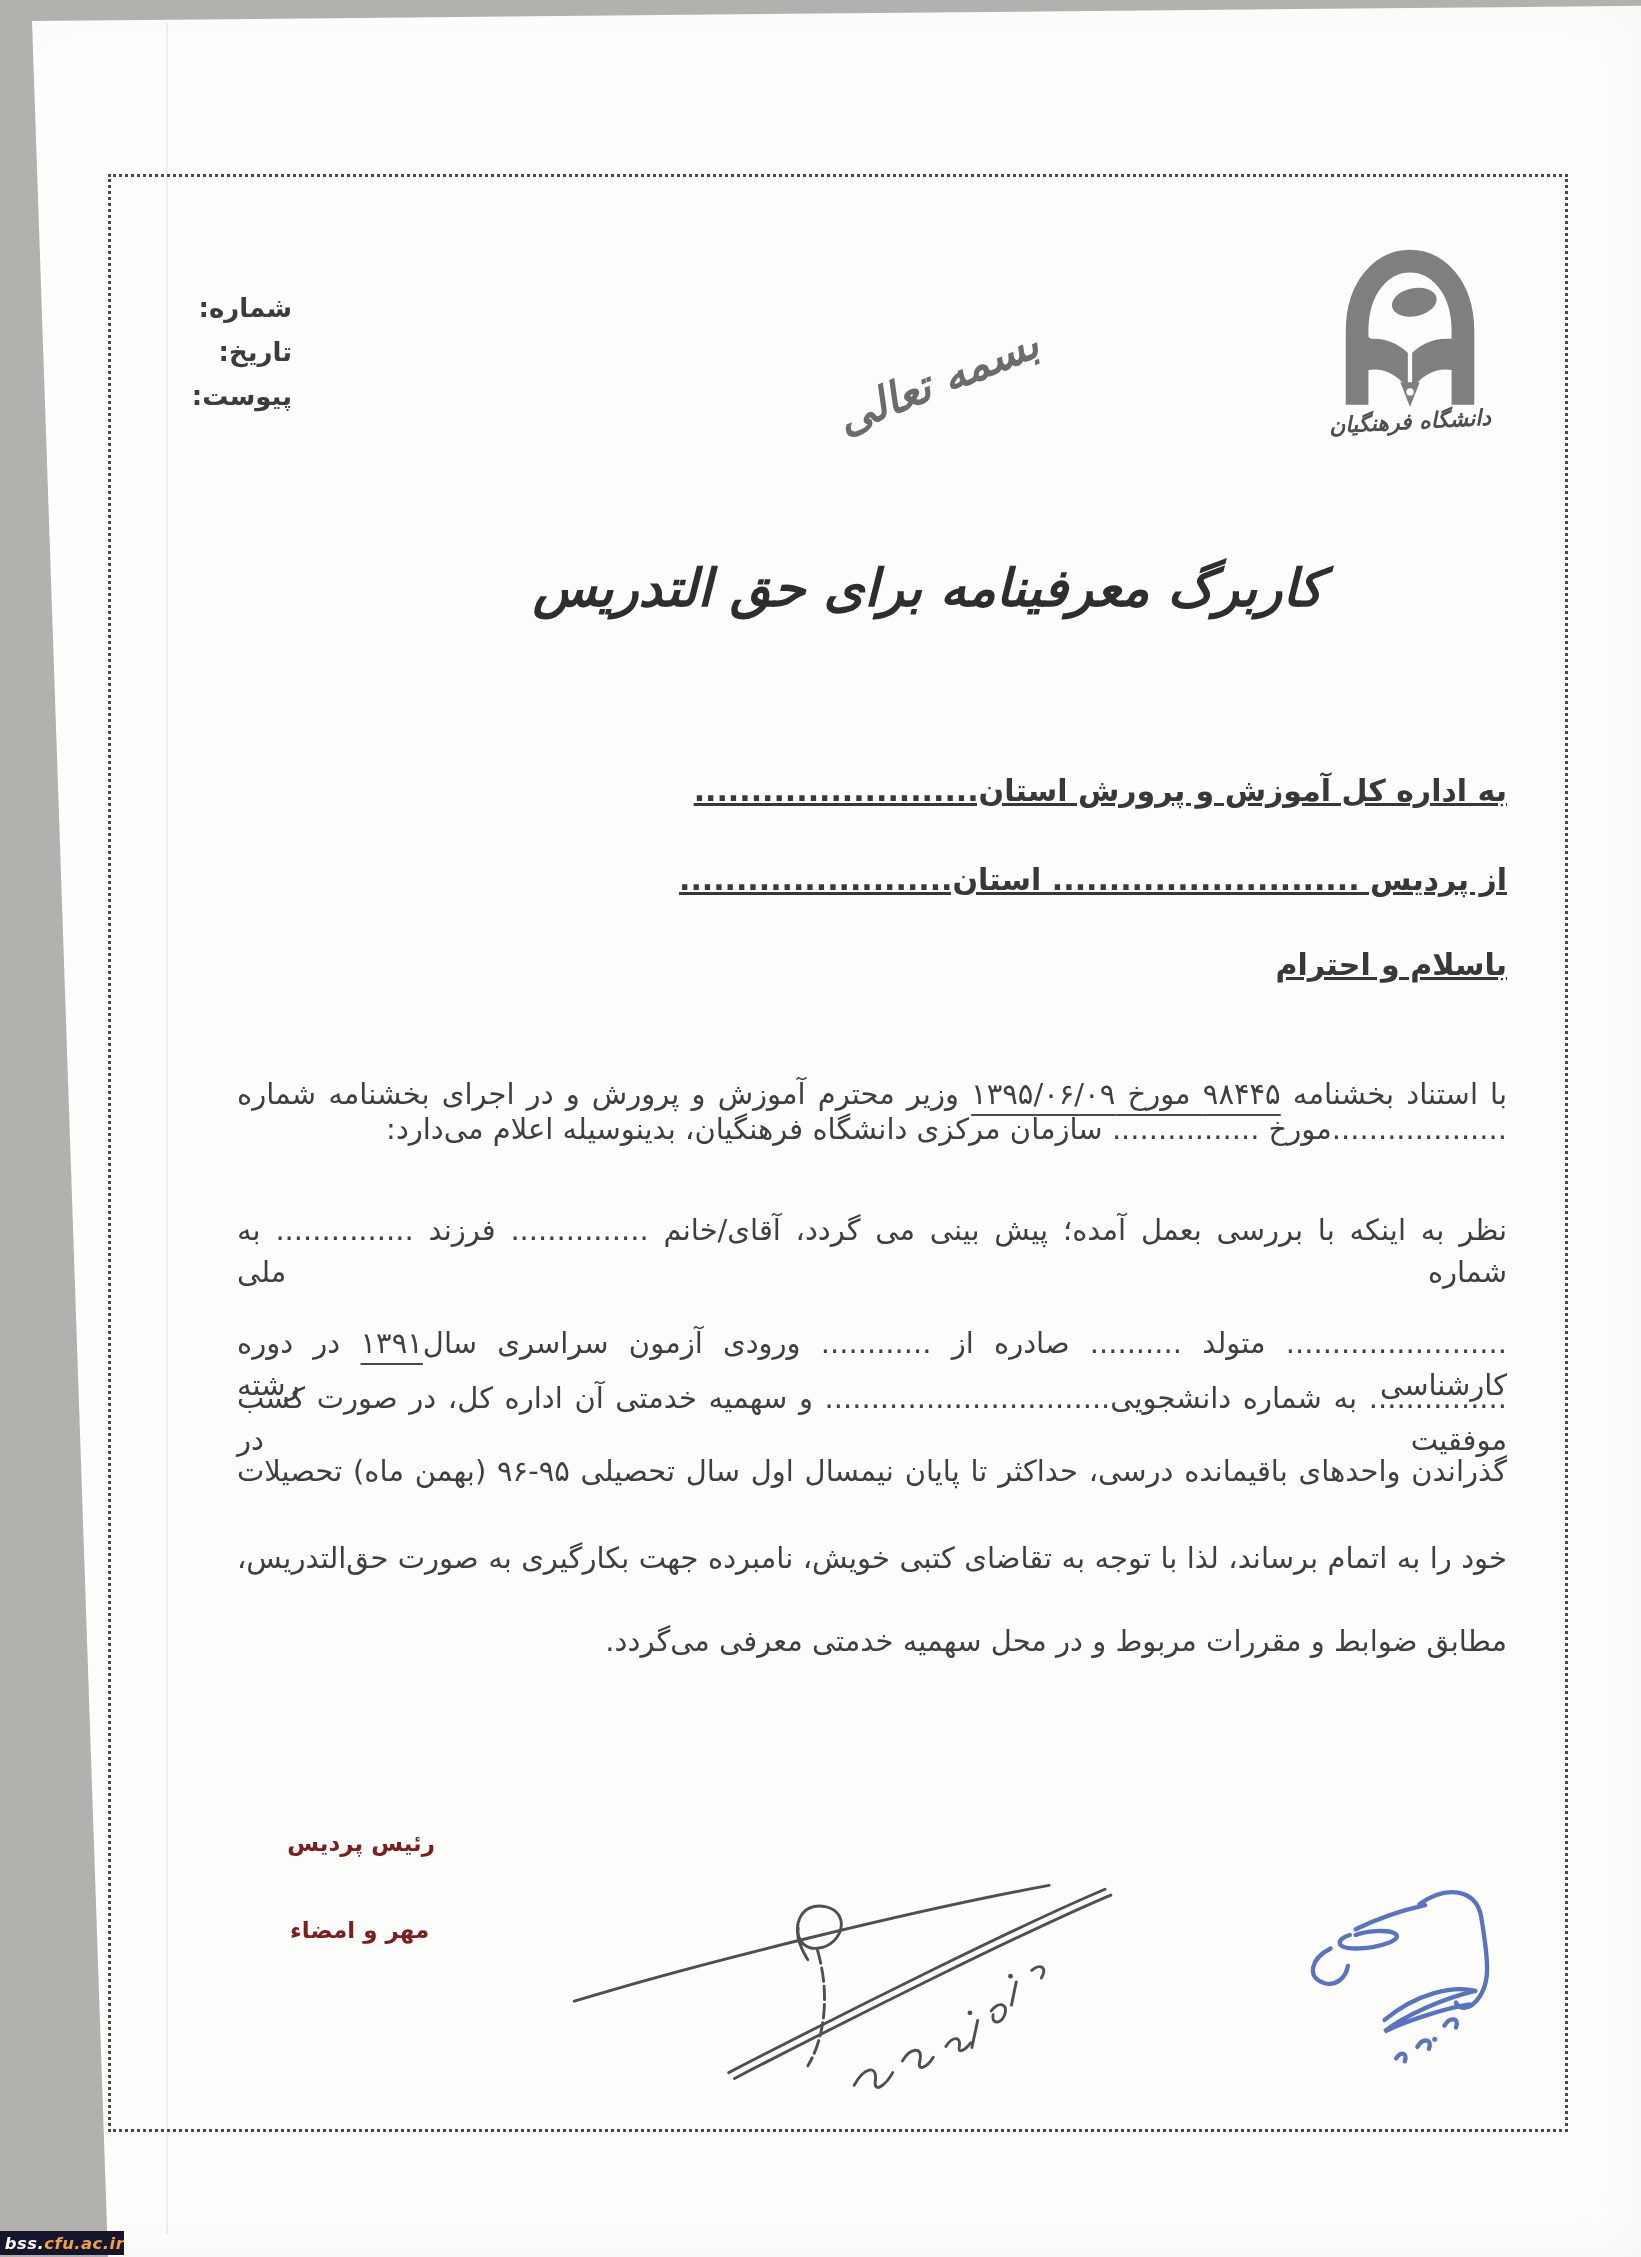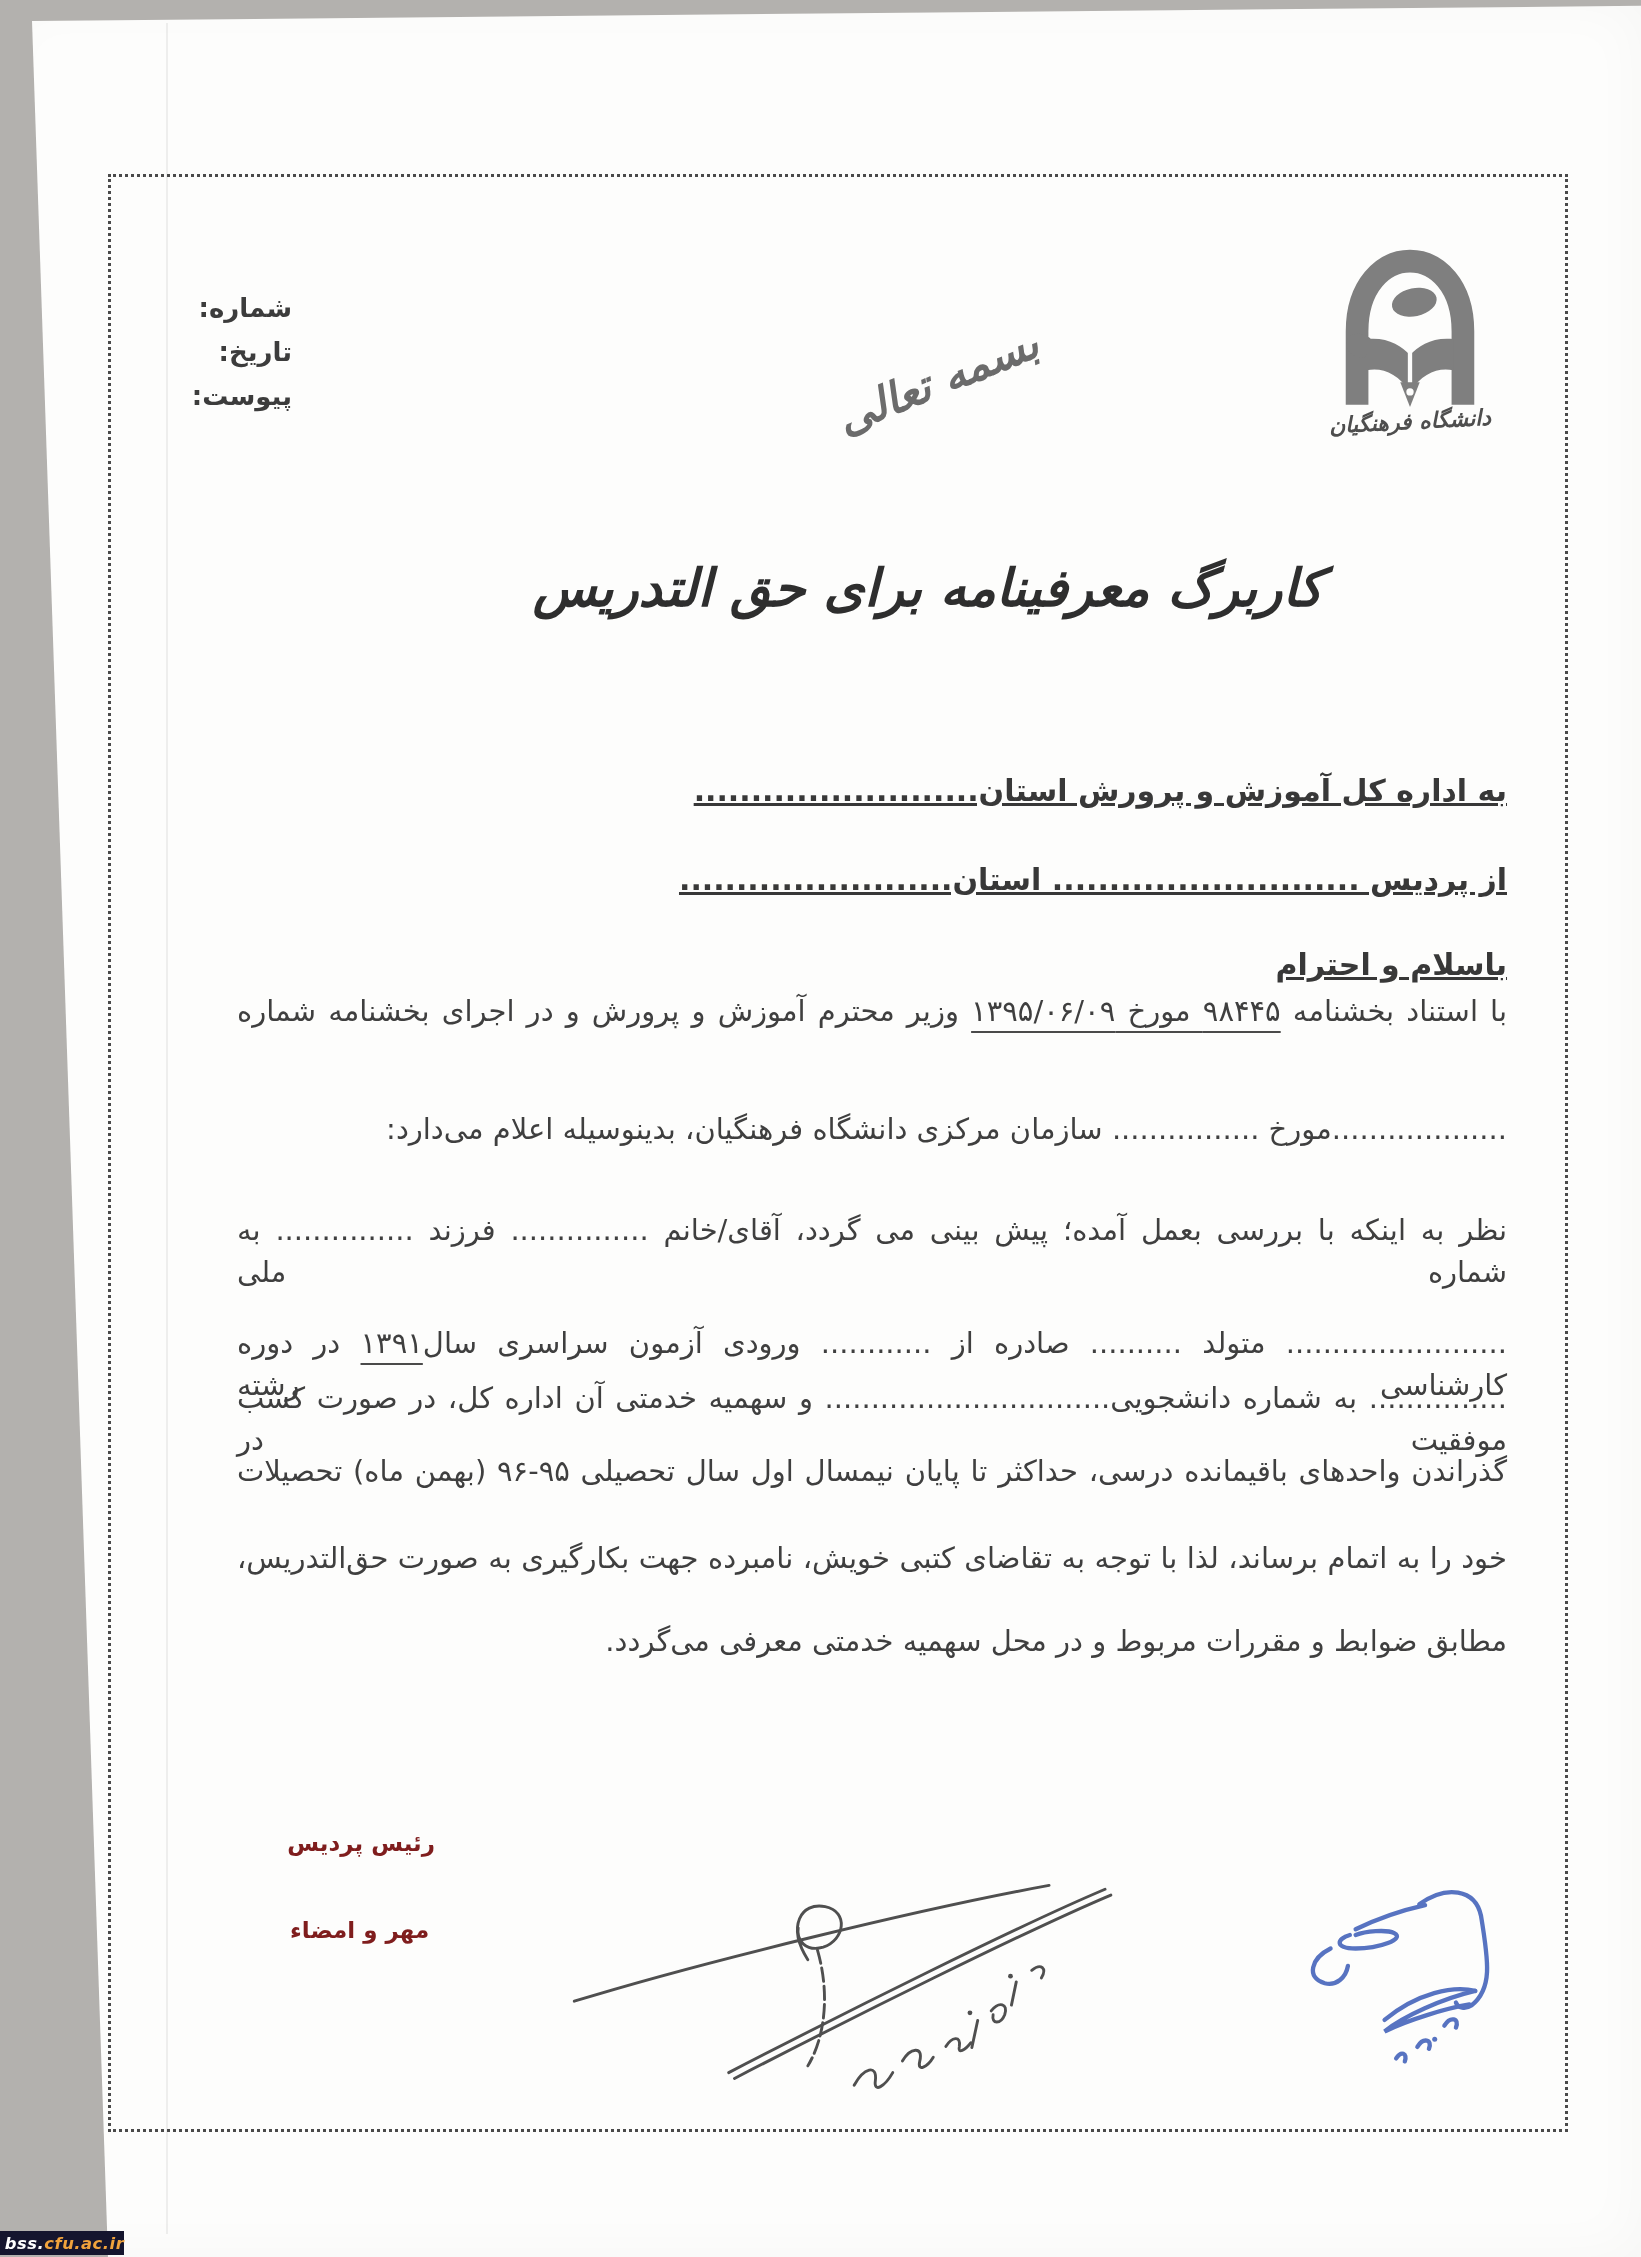--- a/index.html
+++ b/index.html
@@ -103,21 +103,21 @@
   <div class="bismillah">
     <span>بسمه تعالی</span>
   </div>
 
   <div class="doc-title">کاربرگ معرفینامه برای حق التدریس</div>
 
   <div class="line bold" style="top:770px">به اداره کل آموزش و پرورش استان.........................</div>
   <div class="line bold" style="top:859px">از پردیس ...........................    استان........................</div>
   <div class="line bold" style="top:944px">باسلام و احترام</div>
 
-  <div class="line fill" style="top:990px"><span>با استناد بخشنامه </span><span class="u">۹۸۴۴۵ مورخ ۱۳۹۵/۰۶/۰۹</span><span> وزیر محترم آموزش و پرورش و در اجرای بخشنامه شماره</span></div>
+  <div class="line fill" style="top:1073px"><span>با استناد بخشنامه </span><span class="u">۹۸۴۴۵ مورخ ۱۳۹۵/۰۶/۰۹</span><span> وزیر محترم آموزش و پرورش و در اجرای بخشنامه شماره</span></div>
   <div class="line" style="top:1108px">...................مورخ ................ سازمان مرکزی دانشگاه فرهنگیان، بدینوسیله اعلام می‌دارد:</div>
 
   <div class="line fill" style="top:1209px">نظر به اینکه با بررسی بعمل آمده؛ پیش بینی می گردد، آقای/خانم ............... فرزند ............... به شماره ملی</div>
   <div class="line fill" style="top:1322px"><span>........................ متولد .......... صادره از ............ ورودی آزمون سراسری سال</span><span class="u">۱۳۹۱</span><span> در دوره کارشناسی رشته</span></div>
   <div class="line fill" style="top:1377px">............... به شماره دانشجویی............................... و سهمیه خدمتی آن اداره کل، در صورت کسب موفقیت در</div>
   <div class="line fill" style="top:1450px">گذراندن واحدهای باقیمانده درسی، حداکثر تا پایان نیمسال اول سال تحصیلی ۹۵-۹۶ (بهمن ماه) تحصیلات</div>
   <div class="line fill" style="top:1537px">خود را به اتمام برساند، لذا با توجه به تقاضای کتبی خویش، نامبرده جهت بکارگیری به صورت حق‌التدریس،</div>
   <div class="line" style="top:1620px">مطابق ضوابط و مقررات مربوط و در محل سهمیه خدمتی معرفی می‌گردد.</div>
 
   <div class="sig-label" style="top:1830px">رئیس پردیس</div>

